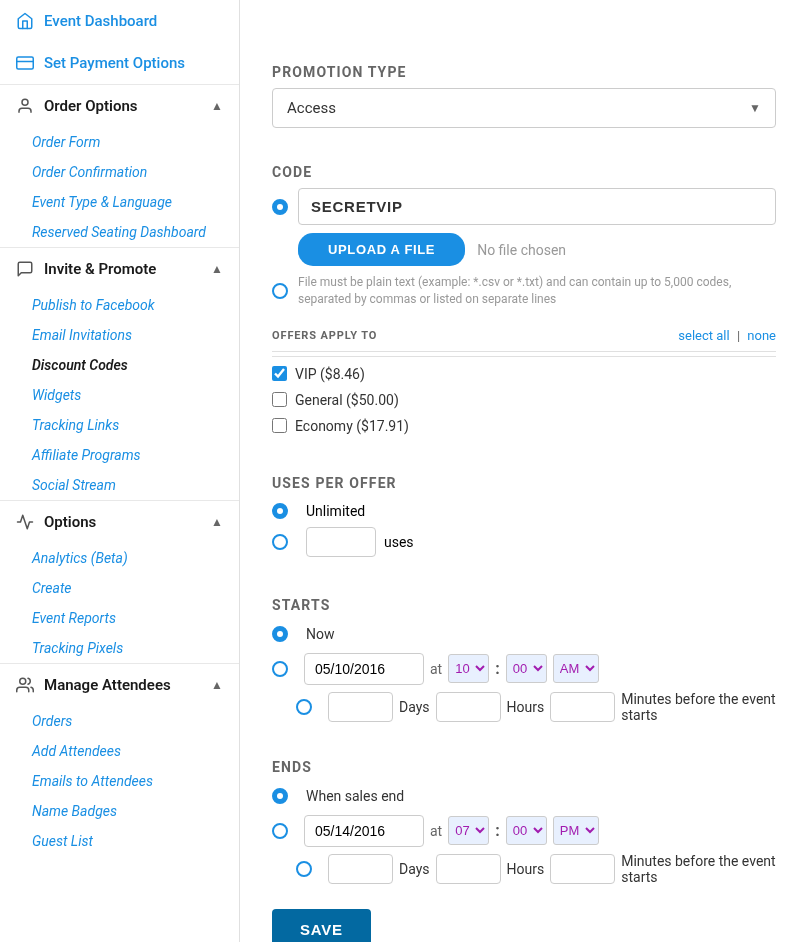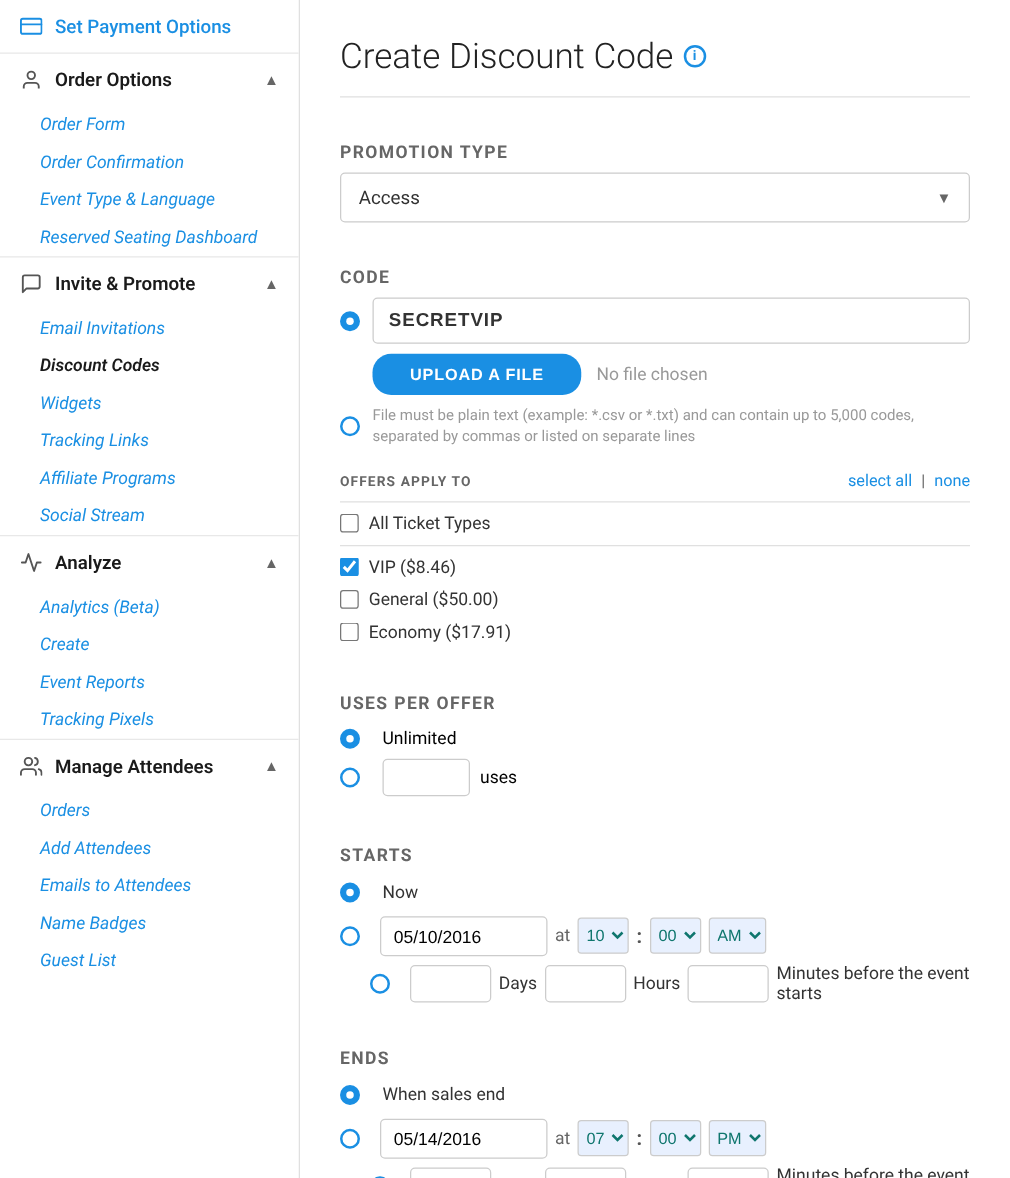--- a/index.html
+++ b/index.html
@@ -219,21 +219,21 @@
       gap: 8px;
       padding: 5px 0;
       font-size: 14px;
       color: #333;
     }
     .date-input {
       border: 1px solid #ccc;
       border-radius: 4px;
       padding: 7px 10px;
       font-size: 14px;
-      width: 134px;
+      width: 120px;
     }
     .at-text { font-size: 14px; color: #666; }
     .colon { font-size: 16px; font-weight: bold; color: #555; }
 
     .days-row {
       display: flex;
       align-items: center;
       gap: 6px;
       margin-left: 24px;
       margin-top: 6px;
@@ -264,30 +264,37 @@
 
     .chevron-icon { font-size: 12px; color: #666; }
 
     
     .spinner-select {
       border: 1px solid #ccc;
       border-radius: 3px;
       padding: 5px 2px;
       font-size: 13px;
       background: #e8f0fe;
-      color: #0f766e;
+      color: #a21caf;
       cursor: pointer;
       appearance: auto;
     }
   </style>
 </head>
 <body>
 
 <nav class="sidebar">
 
+  <div class="sidebar-item">
+    <svg width="18" height="18" viewBox="0 0 24 24" fill="none" stroke="#1a8fe3" stroke-width="2" stroke-linecap="round" stroke-linejoin="round">
+      <path d="M3 9l9-7 9 7v11a2 2 0 0 1-2 2H5a2 2 0 0 1-2-2z"></path>
+        <polyline points="9 22 9 12 15 12 15 22"></polyline>
+    </svg>
+    <span>Event Dashboard</span>
+  </div>
 
   <div class="sidebar-item">
     <svg width="18" height="18" viewBox="0 0 24 24" fill="none" stroke="#1a8fe3" stroke-width="2" stroke-linecap="round" stroke-linejoin="round">
       <rect x="1" y="4" width="22" height="16" rx="2" ry="2"></rect>
         <line x1="1" y1="10" x2="23" y2="10"></line>
     </svg>
     <span>Set Payment Options</span>
   </div>
 
   <div class="sidebar-section">
@@ -310,35 +317,36 @@
   <div class="sidebar-section">
     <div class="sidebar-section-header">
       <div class="left">
         <svg width="18" height="18" viewBox="0 0 24 24" fill="none" stroke="#555" stroke-width="2" stroke-linecap="round" stroke-linejoin="round">
           <path d="M21 15a2 2 0 0 1-2 2H7l-4 4V5a2 2 0 0 1 2-2h14a2 2 0 0 1 2 2z"></path>
         </svg>
         <span>Invite &amp; Promote</span>
       </div>
       <span class="chevron-icon">▲</span>
     </div>
+    <div class="sidebar-sub-item">Publish to Facebook</div>
     <div class="sidebar-sub-item">Email Invitations</div>
     <div class="sidebar-sub-item active">Discount Codes</div>
     <div class="sidebar-sub-item">Widgets</div>
     <div class="sidebar-sub-item">Tracking Links</div>
     <div class="sidebar-sub-item">Affiliate Programs</div>
     <div class="sidebar-sub-item">Social Stream</div>
   </div>
 
   <div class="sidebar-section">
     <div class="sidebar-section-header">
       <div class="left">
         <svg width="18" height="18" viewBox="0 0 24 24" fill="none" stroke="#555" stroke-width="2" stroke-linecap="round" stroke-linejoin="round">
           <polyline points="22 12 18 12 15 21 9 3 6 12 2 12"></polyline>
         </svg>
-        <span>Analyze</span>
+        <span>Options</span>
       </div>
       <span class="chevron-icon">▲</span>
     </div>
     <div class="sidebar-sub-item">Analytics (Beta)</div>
     <div class="sidebar-sub-item">Create</div>
     <div class="sidebar-sub-item">Event Reports</div>
     <div class="sidebar-sub-item">Tracking Pixels</div>
   </div>
 
   <div class="sidebar-section">
@@ -358,24 +366,20 @@
     <div class="sidebar-sub-item">Add Attendees</div>
     <div class="sidebar-sub-item">Emails to Attendees</div>
     <div class="sidebar-sub-item">Name Badges</div>
     <div class="sidebar-sub-item">Guest List</div>
   </div>
 
 </nav>
 
 <main class="main">
 
-  <h1 class="page-title">
-    <span>Create Discount Code</span>
-    <span class="info-icon">i</span>
-  </h1>
 
   
   <div class="field-label">PROMOTION TYPE</div>
   <div class="dropdown">
     <span>Access</span>
     <span class="chevron-icon">▼</span>
   </div>
 
   
   <div class="field-label">CODE</div>
@@ -400,24 +404,20 @@
     <div class="offers-label">OFFERS APPLY TO</div>
     <div class="offers-links">
       <a>select all</a>
       <span> | </span>
       <a>none</a>
     </div>
   </div>
 
   <hr class="divider">
 
-  <div class="checkbox-row">
-    <input type="checkbox" style="">
-    <label>All Ticket Types</label>
-  </div>
 
   <hr class="divider">
 
   <div class="checkbox-row">
     <input type="checkbox" checked="" style="">
     <label>VIP ($8.46)</label>
   </div>
   <div class="checkbox-row">
     <input type="checkbox" style="">
     <label>General ($50.00)</label>

